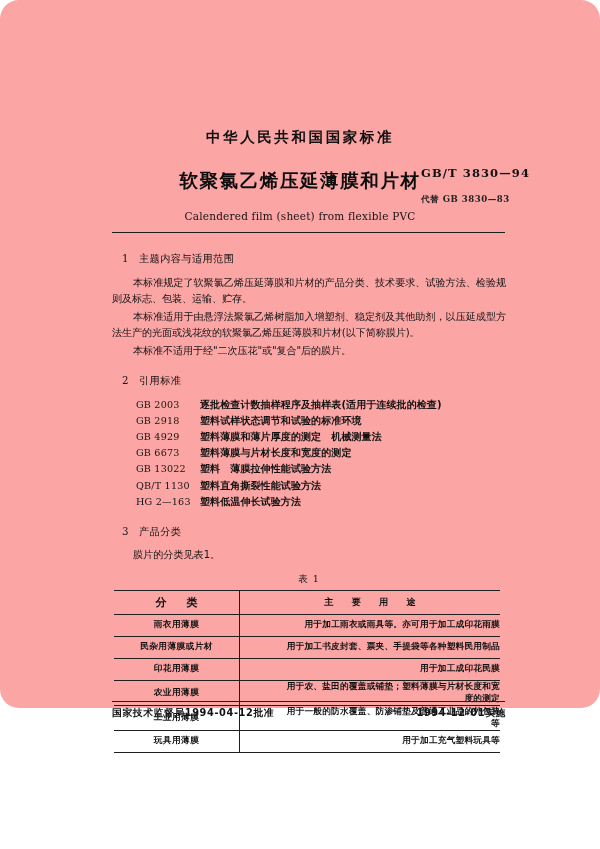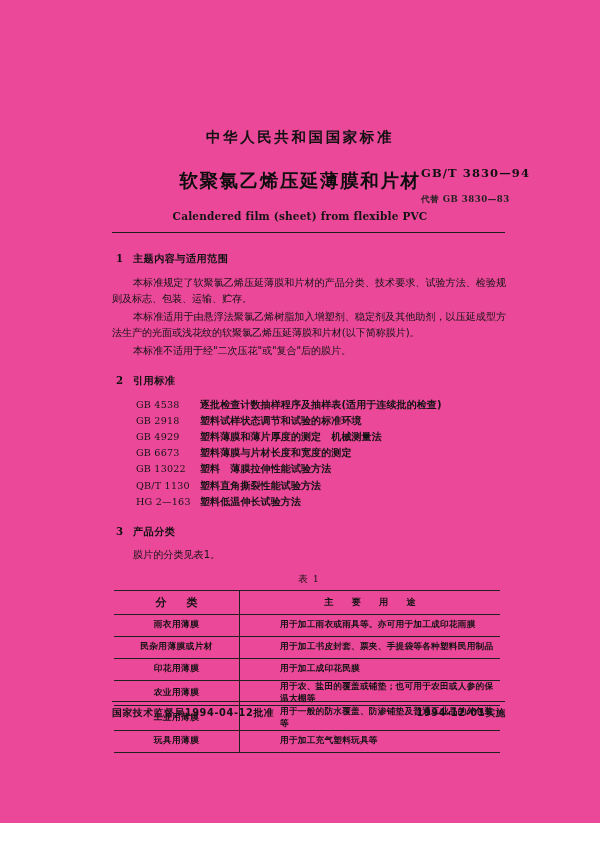--- a/index.html
+++ b/index.html
@@ -14,22 +14,23 @@
     font-family: "DejaVu Sans", sans-serif;
     color: #1a1a1a;
     overflow: hidden;
   }
 
   .page {
     position: absolute;
     left: 0;
     top: 0;
     width: 600px;
-    height: 823px;
-    background: #ec4899;
+    height: 708px;
+    background: #fca5a5;
+    border-radius: 19px;
   }
 
   
   .masthead {
     position: absolute;
     left: 0;
     top: 128px;
     width: 600px;
   }
   .national-title {
@@ -44,21 +45,21 @@
     text-align: center;
     font-size: 18.5px;
     font-weight: bold;
     letter-spacing: 1.6px;
     margin-top: 21px;
     color: #0d0d0d;
   }
   .doc-title-en {
     text-align: center;
     font-size: 10.5px;
-    font-weight: bold;
+    font-weight: normal;
     margin-top: 17px;
     letter-spacing: 0.2px;
     color: #141414;
     font-family: "DejaVu Serif", serif;
   }
 
   .std-no {
     position: absolute;
     left: 421px;
     top: 26px;
@@ -101,23 +102,23 @@
   
   .content {
     position: absolute;
     left: 112px;
     top: 252px;
     width: 394px;
   }
 
   .sec-head {
     font-size: 10.2px;
-    font-weight: bold;
+    font-weight: normal;
     letter-spacing: 0.4px;
-    margin: 0 0 9px 4px;
+    margin: 0 0 9px 10px;
     color: #111;
   }
   .sec-head .num {
     display: inline-block;
     width: 17px;
     font-family: "DejaVu Serif", serif;
   }
   .sec-2 { margin-top: 15px; }
   .sec-3 { margin-top: 15px; }
 
@@ -198,20 +199,21 @@
     width: 125px;
     text-align: center;
     font-size: 8.7px;
     letter-spacing: 0.4px;
     border-right: 1.1px solid #1f1f1f;
   }
   table.classify .col-use {
     padding-left: 40px;
     font-size: 8.7px;
     letter-spacing: 0.2px;
+    text-align: right;
   }
   table.classify thead th.col-kind {
     font-size: 11px;
     letter-spacing: 4.5px;
     text-indent: 4.5px;
   }
   table.classify thead th.col-use {
     font-size: 9.2px;
     letter-spacing: 4.5px;
     text-align: center;
@@ -261,21 +263,21 @@
       <span class="num">1</span><span>主题内容与适用范围</span>
     </div>
     <p class="para">本标准规定了软聚氯乙烯压延薄膜和片材的产品分类、技术要求、试验方法、检验规则及标志、包装、运输、贮存。</p>
     <p class="para">本标准适用于由悬浮法聚氯乙烯树脂加入增塑剂、稳定剂及其他助剂，以压延成型方法生产的光面或浅花纹的软聚氯乙烯压延薄膜和片材(以下简称膜片)。</p>
     <p class="para">本标准不适用于经"二次压花"或"复合"后的膜片。</p>
 
     <div class="sec-head sec-2">
       <span class="num">2</span><span>引用标准</span>
     </div>
     <ul class="ref-list">
-      <li><span class="ref-code">GB 4538</span><span class="ref-text">逐批检查计数抽样程序及抽样表(适用于连续批的检查)</span></li>
+      <li><span class="ref-code">GB 2003</span><span class="ref-text">逐批检查计数抽样程序及抽样表(适用于连续批的检查)</span></li>
       <li><span class="ref-code">GB 2918</span><span class="ref-text">塑料试样状态调节和试验的标准环境</span></li>
       <li><span class="ref-code">GB 4929</span><span class="ref-text">塑料薄膜和薄片厚度的测定　机械测量法</span></li>
       <li><span class="ref-code">GB 6673</span><span class="ref-text">塑料薄膜与片材长度和宽度的测定</span></li>
       <li><span class="ref-code">GB 13022</span><span class="ref-text">塑料　薄膜拉伸性能试验方法</span></li>
       <li><span class="ref-code">QB/T 1130</span><span class="ref-text">塑料直角撕裂性能试验方法</span></li>
       <li><span class="ref-code">HG 2—163</span><span class="ref-text">塑料低温伸长试验方法</span></li>
     </ul>
 
     <div class="sec-head sec-3">
       <span class="num">3</span><span>产品分类</span>
@@ -299,21 +301,21 @@
         <tr>
           <td class="col-kind">民杂用薄膜或片材</td>
           <td class="col-use">用于加工书皮封套、票夹、手提袋等各种塑料民用制品</td>
         </tr>
         <tr>
           <td class="col-kind">印花用薄膜</td>
           <td class="col-use">用于加工成印花民膜</td>
         </tr>
         <tr>
           <td class="col-kind">农业用薄膜</td>
-          <td class="col-use">用于农、盐田的覆盖或铺垫；也可用于农田或人参的保温大棚等</td>
+          <td class="col-use">用于农、盐田的覆盖或铺垫；塑料薄膜与片材长度和宽度的测定</td>
         </tr>
         <tr>
           <td class="col-kind">工业用薄膜</td>
           <td class="col-use">用于一般的防水覆盖、防渗铺垫及普通工业品的外包装等</td>
         </tr>
         <tr>
           <td class="col-kind">玩具用薄膜</td>
           <td class="col-use">用于加工充气塑料玩具等</td>
         </tr>
       </tbody>

